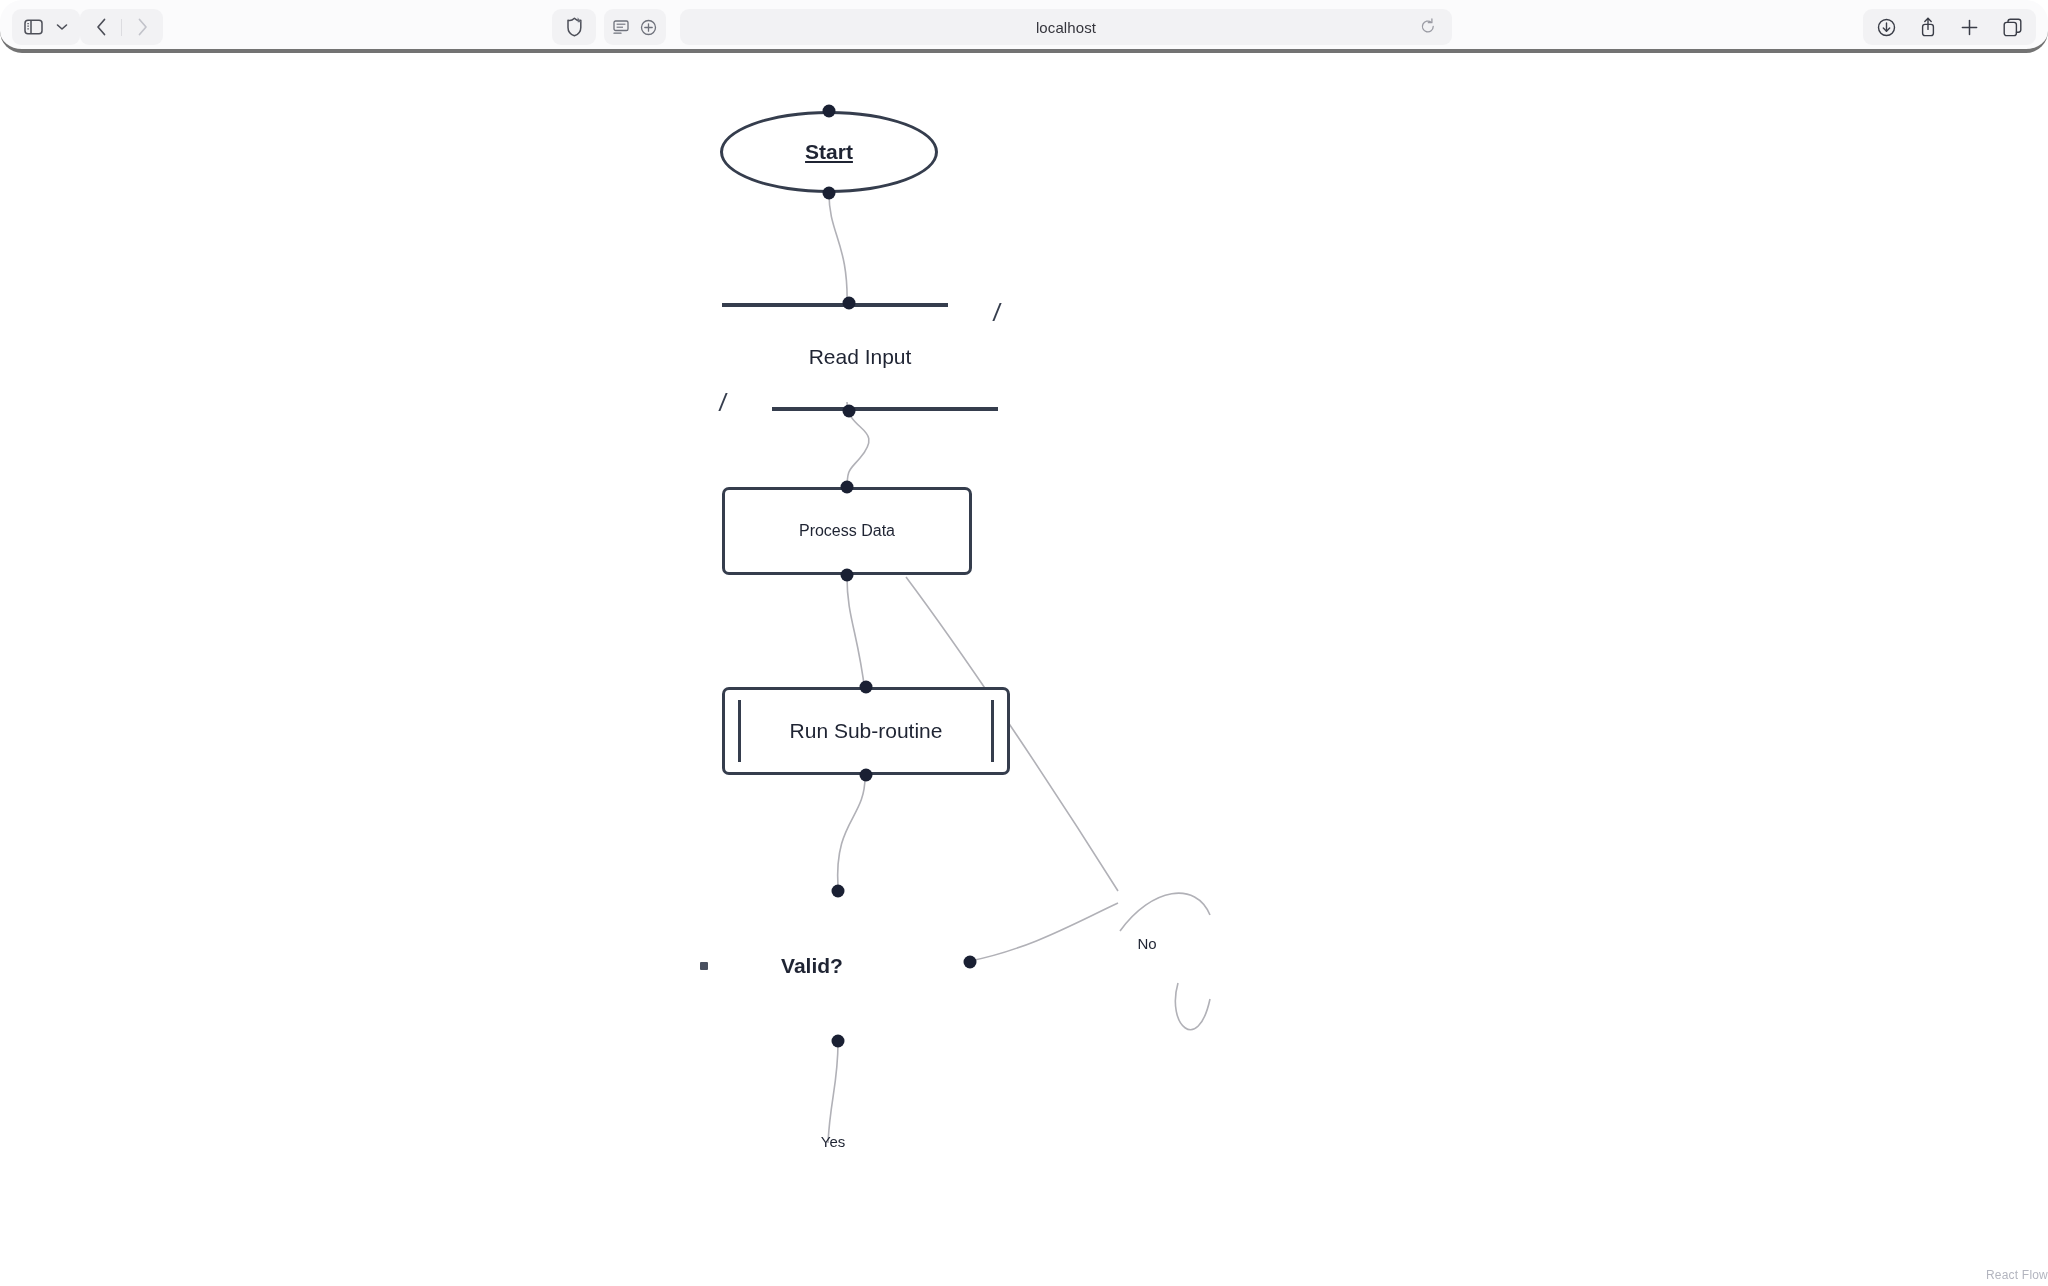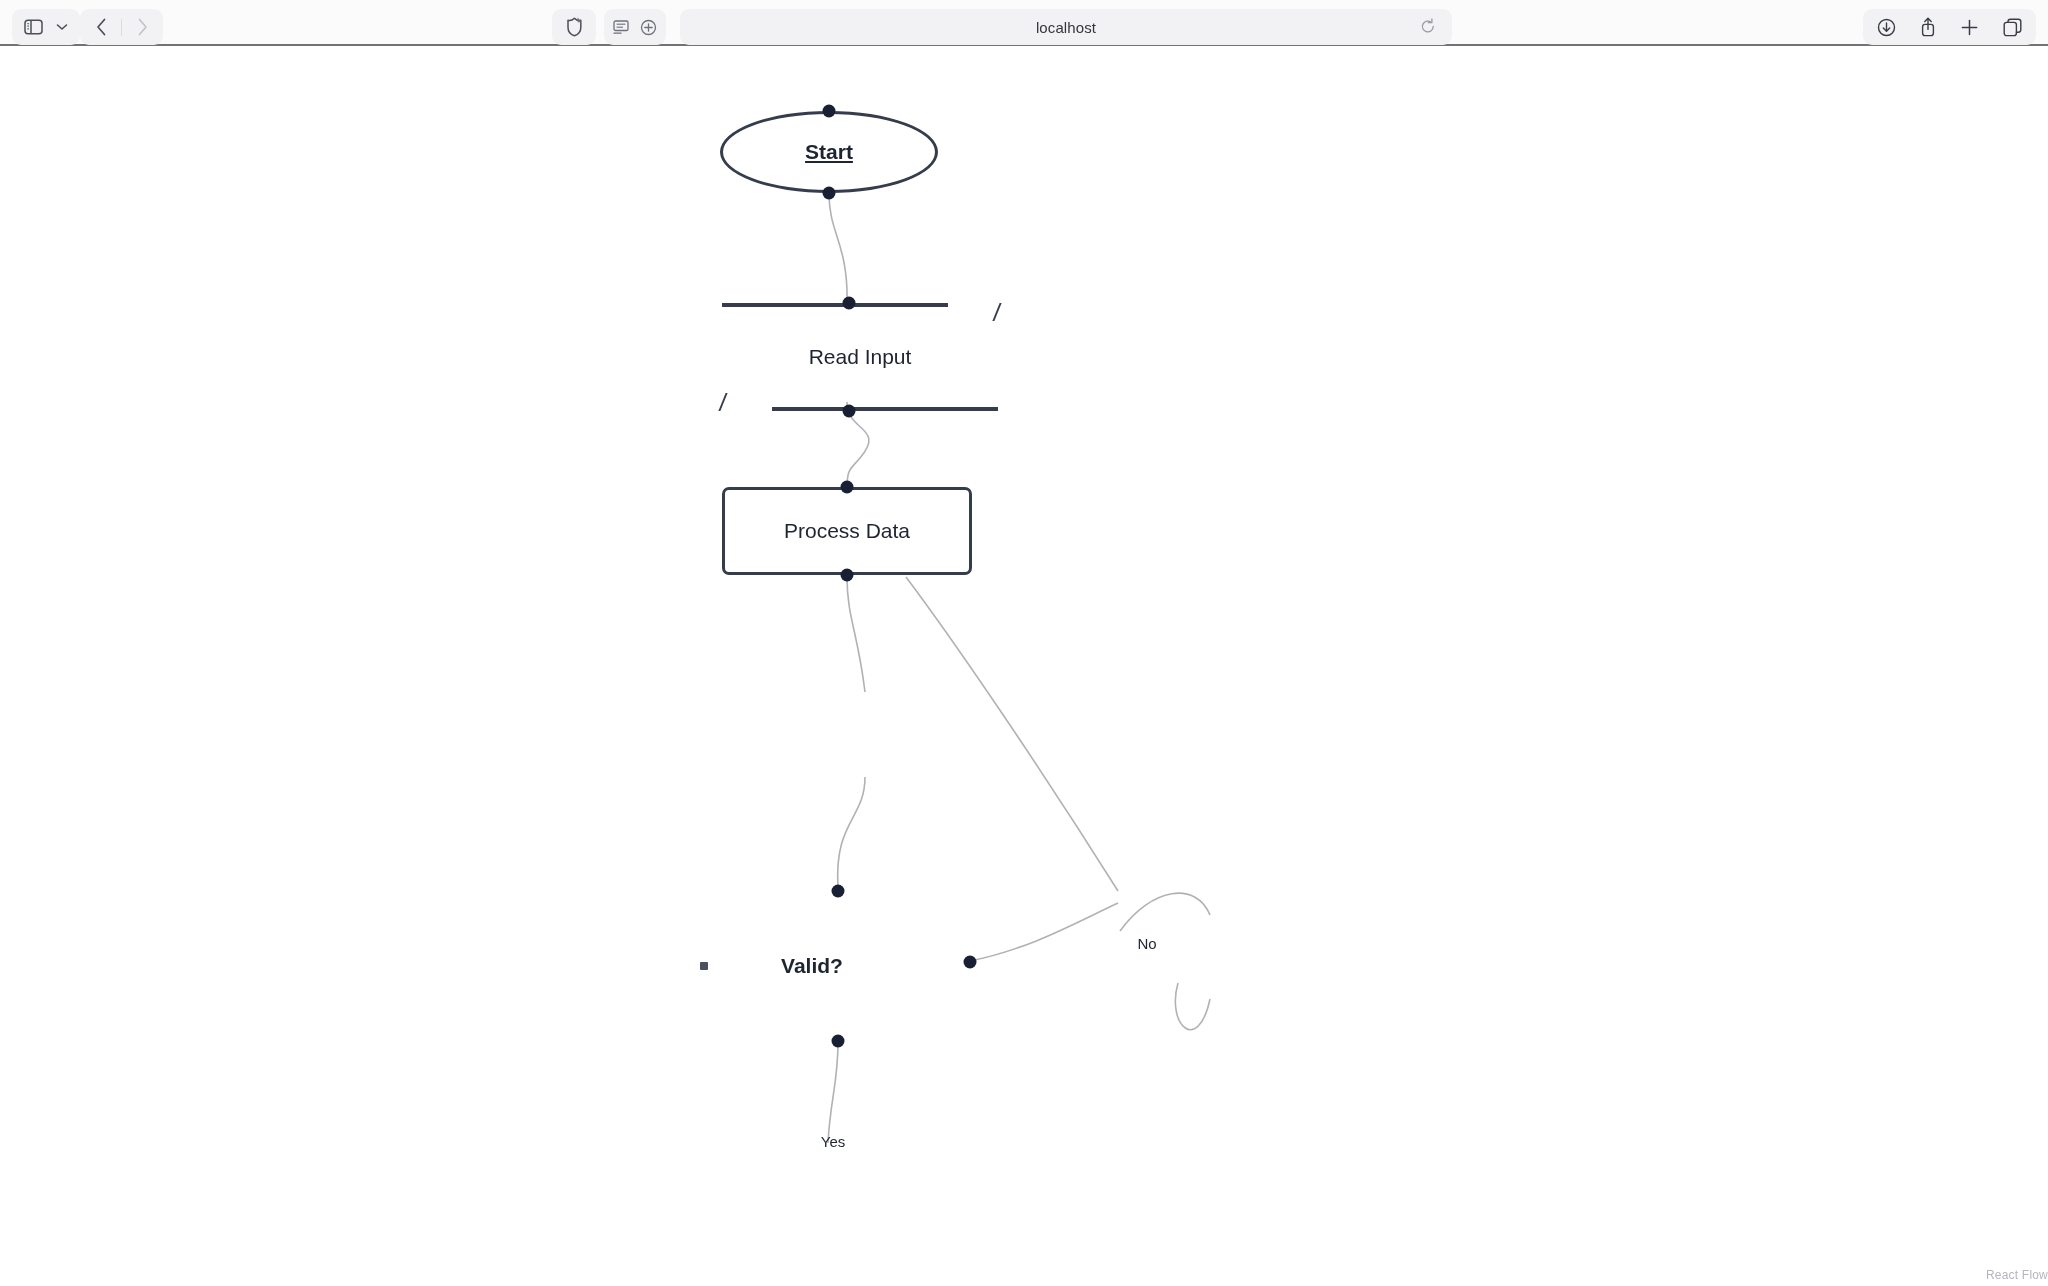--- a/index.html
+++ b/index.html
@@ -6,24 +6,24 @@
   html, body {
     width: 2048px; height: 1286px;
     font-family: "Liberation Sans", sans-serif;
     background: #ffffff;
     overflow: hidden;
   }
 
   
   #browser-toolbar {
     position: absolute; left: 0; top: 0;
-    width: 2048px; height: 46px;
+    width: 2048px; height: 53px;
     background: #fbfbfc;
-    border-bottom: 2px solid #737373;
-    display: flex; align-items: center;
+    border-bottom: 4px solid #737373;
+    display: flex; align-items: center; border-radius: 22px;
   }
   .chrome-pill {
     background: #f2f2f4;
     border-radius: 9px;
     display: flex; align-items: center;
     height: 36px;
   }
   .tb-btn {
     display: flex; align-items: center; justify-content: center;
     color: #4d4f58;
@@ -78,21 +78,21 @@
   }
   .node.terminator .node-label { font-size: 21px; font-weight: bold; text-decoration: underline; }
 
   
   .shape-rect {
     position: absolute; left: 0; top: 0; width: 100%; height: 100%;
     border: 3px solid #353d4d;
     border-radius: 7px;
     background: #ffffff;
   }
-  .node.process .node-label { font-size: 21px; font-weight: normal; }
+  .node.process .node-label { font-size: 16px; font-weight: normal; }
 
   
   .node.subroutine .node-label { font-size: 21px; }
   .sub-bar {
     position: absolute; top: 13px; bottom: 13px;
     width: 3px; background: #353d4d; z-index: 2;
   }
   .sub-bar.left { left: 16px; }
   .sub-bar.right { right: 16px; }
 
@@ -282,20 +282,28 @@
       <span class="handle" style="left:45%; top:100%;"></span>
     </div>
 
     <div class="node process" style="left:722px; top:434px; width:250px; height:88px;">
       <span class="shape-rect"></span>
       <span class="node-label">Process Data</span>
       <span class="handle" style="left:50%; top:0;"></span>
       <span class="handle" style="left:50%; top:100%;"></span>
     </div>
 
+    <div class="node subroutine" style="left:722px; top:634px; width:288px; height:88px;">
+      <span class="shape-rect"></span>
+      <span class="sub-bar left"></span>
+      <span class="sub-bar right"></span>
+      <span class="node-label">Run Sub-routine</span>
+      <span class="handle" style="left:50%; top:0;"></span>
+      <span class="handle" style="left:50%; top:100%;"></span>
+    </div>
 
     <div class="node decision" style="left:712px; top:838px; width:200px; height:150px;">
       <span class="node-label">Valid?</span>
       <span class="handle" style="left:63%; top:0;"></span>
       <span class="handle sq tiny" style="left:-8px; top:50%;"></span>
       <span class="handle" style="left:129%; top:47%;"></span>
       <span class="handle" style="left:63%; top:100%;"></span>
     </div>
 
 

